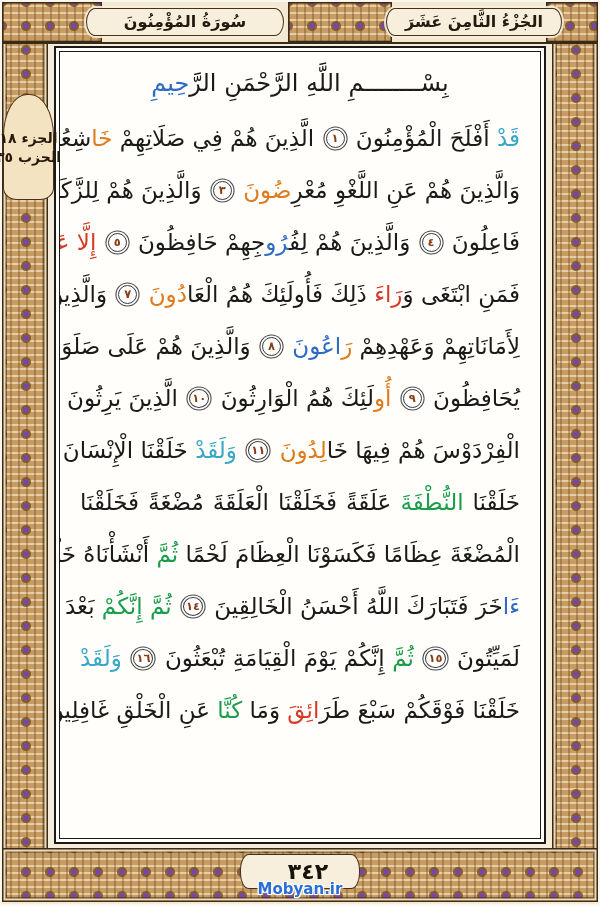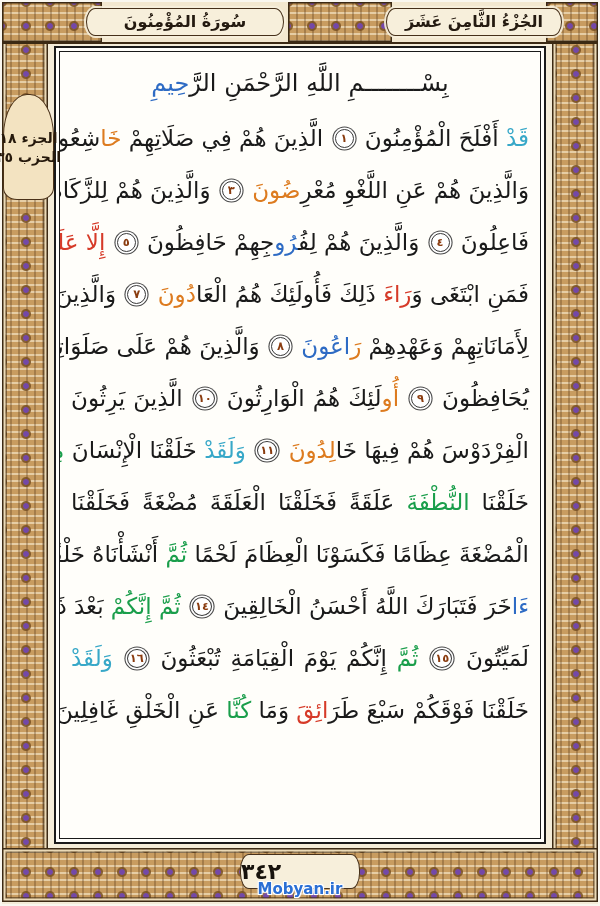--- a/index.html
+++ b/index.html
@@ -52,21 +52,21 @@
     background:#f3e3c1;border:1.6px solid #4a3118;
     border-radius:24px 24px 14px 14px / 42px 42px 12px 12px;
     display:flex;flex-direction:column;align-items:center;justify-content:center;gap:3px;
   }
   .margin-tab div{font-size:14px;font-weight:bold;color:#26190c;direction:rtl;white-space:nowrap;}
   
   .panel-frame{
     position:absolute;left:54px;right:54px;top:46px;bottom:62px;z-index:4;
     background:#fffefa;border:2px solid #191919;padding:3px;
   }
-  .panel{width:100%;height:100%;border:1.2px solid #191919;padding:2px 11px;overflow:hidden;}
+  .panel{width:100%;height:100%;border:1.2px solid #191919;padding:2px 20px;overflow:hidden;}
   .line{
     direction:rtl;unicode-bidi:embed;text-align:justify;text-align-last:justify;
     font-size:23px;line-height:52px;color:var(--ink,#1a1a1a);white-space:nowrap;
   }
   .line.bismillah{text-align:center;text-align-last:center;font-size:24px;line-height:58px;}
   .t-red   {color:var(--tajweed_red,#d63a28);}
   .t-blue  {color:var(--tajweed_blue,#2e6bc4);}
   .t-green {color:var(--tajweed_green,#1a9e4b);}
   .t-orange{color:var(--tajweed_orange,#dd7b1f);}
   .t-teal  {color:var(--tajweed_teal,#38a8c8);}
@@ -76,21 +76,21 @@
     border:1.3px solid #3a3a3a;border-radius:50%;
     box-shadow:0 0 0 1.5px #fff,0 0 0 2.6px #4a4a4a;
     font-size:11.5px;font-weight:bold;color:var(--ayah_digit,#8a3c10);
     line-height:1;vertical-align:4px;background:#fff;
   }
   
   .page-num-box{
     position:absolute;left:50%;bottom:17px;transform:translateX(-50%);
     width:120px;height:35px;z-index:7;
     background:#f7efdb;border:1.6px solid #46301a;border-radius:9px/45%;
-    display:flex;align-items:center;
+    display:flex;align-items:center;justify-content:center;padding-left:16px;
   }
   .page-num-box span{font-size:22px;font-weight:bold;color:#17120c;letter-spacing:3px;}
   .watermark{
     position:absolute;left:50%;bottom:8px;transform:translateX(-50%);z-index:8;
     font-size:15px;font-weight:bold;color:var(--watermark_blue,#2b6fd4);
     text-shadow:0 0 2px #fff,0 0 3px #fff,1px 1px 0 #fff,-1px -1px 0 #fff,1px -1px 0 #fff,-1px 1px 0 #fff;
   }
 </style>
 </head>
 <body>

